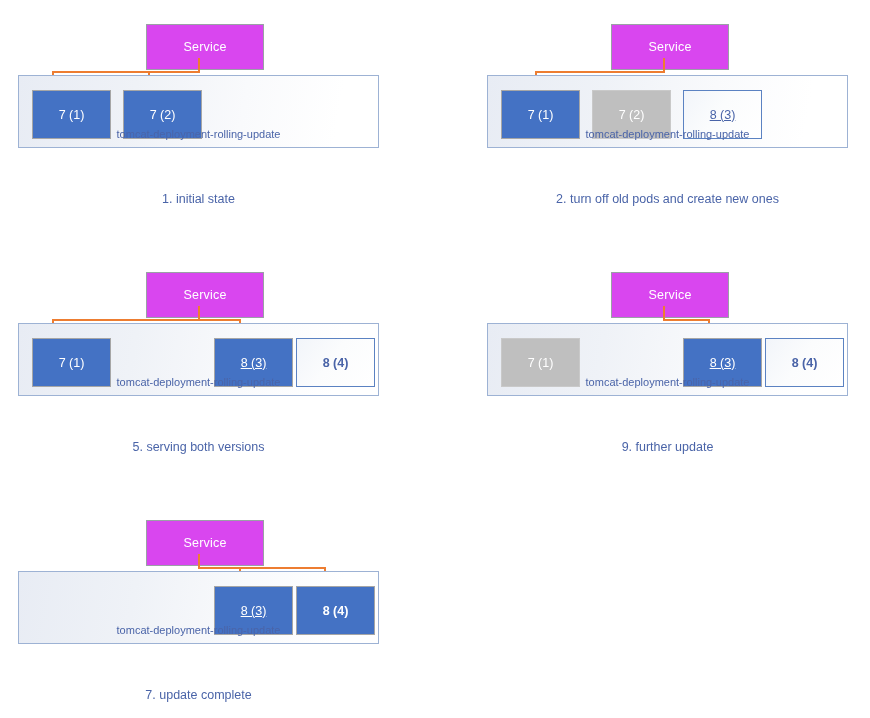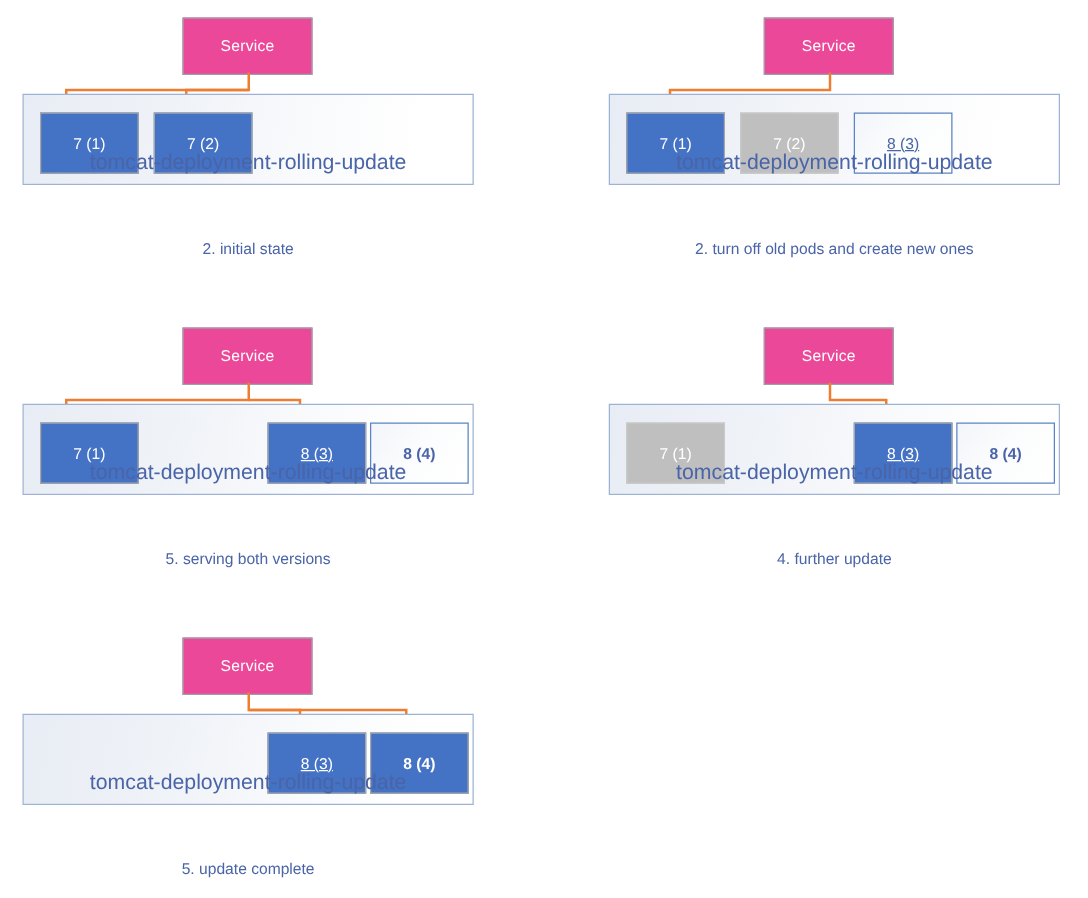--- a/index.html
+++ b/index.html
@@ -22,24 +22,24 @@
   .panel-1 { left: 0px;   top: 0px; }
   .panel-2 { left: 435px; top: 0px; }
   .panel-3 { left: 0px;   top: 248px; }
   .panel-4 { left: 435px; top: 248px; }
   .panel-5 { left: 0px;   top: 496px; }
 
   
   .service-box {
     position: absolute;
     left: 146px;
-    top: 14px;
-    width: 104px;
+    top: 24px;
+    width: 118px;
     height: 46px;
-    background: #ec4899;
+    background: #d946ef;
     border: 1px solid #9AA0A6;
     box-sizing: border-box;
     color: #ffffff;
     font-size: 12.5px;
     display: flex;
     align-items: center;
     justify-content: center;
     letter-spacing: 0.2px;
   }
 
@@ -53,21 +53,21 @@
     box-sizing: border-box;
     border: 1px solid #9DB2D4;
     background: linear-gradient(100deg, #E8ECF4 0%, #EFF2F7 32%, #F9FAFC 62%, #FFFFFF 88%);
   }
   .deployment-label {
     position: absolute;
     left: 0;
     right: 0;
     bottom: 7px;
     text-align: center;
-    font-size: 17px;
+    font-size: 11px;
     color: #4A64A8;
   }
 
   
   .pod {
     position: absolute;
     top: 14px;
     width: 79px;
     height: 49px;
     box-sizing: border-box;
@@ -136,21 +136,21 @@
       <path d="M 199,72 L 149,72 L 149,88"></path>
     </g>
     <polygon points="46,88 60,88 53,102" fill="#ED7D31"></polygon>
     <polygon points="142,88 156,88 149,102" fill="#ED7D31"></polygon>
   </svg>
   <div class="deployment">
     <div class="pod active slot-1">7 (1)</div>
     <div class="pod active slot-2">7 (2)</div>
     <div class="deployment-label">tomcat-deployment-rolling-update</div>
   </div>
-  <div class="caption">2. initial state</div>
+  <div class="caption">1. initial state</div>
 </div>
 
 <div class="panel panel-2">
   <div class="service-box" style="left:176px;">Service</div>
   <svg class="connector">
     <g stroke="#ED7D31" stroke-width="2" fill="none">
       <path d="M 229,58 L 229,72 L 101,72 L 101,88"></path>
     </g>
     <polygon points="94,88 108,88 101,102" fill="#ED7D31"></polygon>
   </svg>
@@ -189,32 +189,32 @@
       <path d="M 229,58 L 229,72 L 274,72 L 274,88"></path>
     </g>
     <polygon points="267,88 281,88 274,102" fill="#ED7D31"></polygon>
   </svg>
   <div class="deployment" style="left:52px;">
     <div class="pod terminating slot-1">7 (1)</div>
     <div class="pod active slot-3">8 (3)</div>
     <div class="pod pending slot-4">8 (4)</div>
     <div class="deployment-label">tomcat-deployment-rolling-update</div>
   </div>
-  <div class="caption">4. further update</div>
+  <div class="caption">9. further update</div>
 </div>
 
 <div class="panel panel-5">
   <div class="service-box">Service</div>
   <svg class="connector">
     <g stroke="#ED7D31" stroke-width="2" fill="none">
       <path d="M 199,58 L 199,72 L 240,72 L 240,88"></path>
       <path d="M 199,72 L 325,72 L 325,88"></path>
     </g>
     <polygon points="233,88 247,88 240,102" fill="#ED7D31"></polygon>
     <polygon points="318,88 332,88 325,102" fill="#ED7D31"></polygon>
   </svg>
   <div class="deployment">
     <div class="pod active slot-3">8 (3)</div>
     <div class="pod active slot-4">8 (4)</div>
     <div class="deployment-label">tomcat-deployment-rolling-update</div>
   </div>
-  <div class="caption">5. update complete</div>
+  <div class="caption">7. update complete</div>
 </div>
 
 </body></html>

